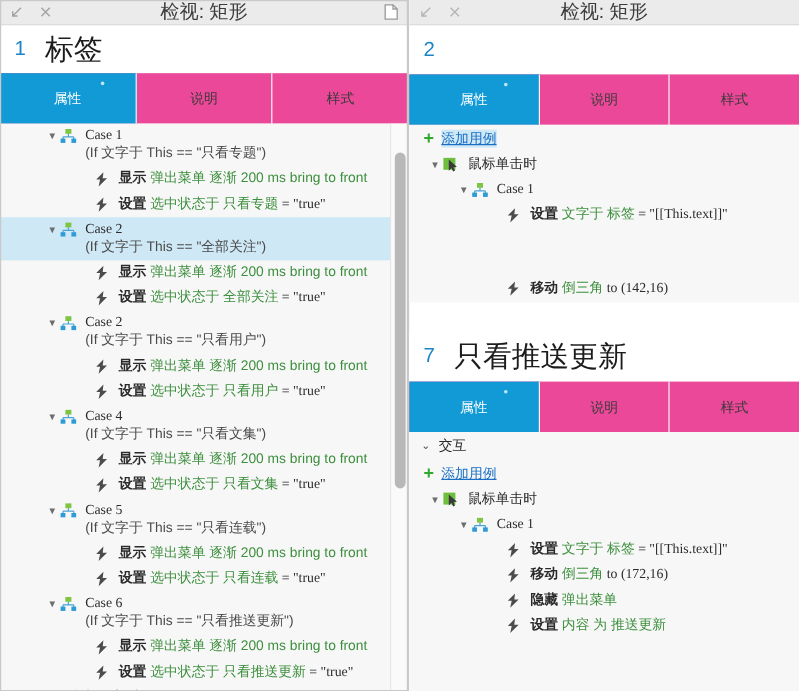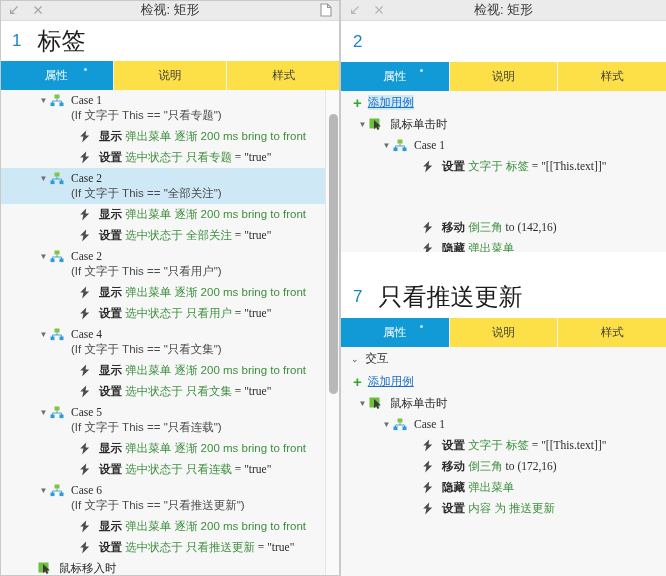--- a/index.html
+++ b/index.html
@@ -15,34 +15,34 @@
   .panel { position: absolute; background:#f7f7f7; overflow:hidden; }
 
   .titlebar {
     height: 21px; background:#ebebeb;
     display:flex; align-items:center;
     position:relative; border-bottom:1px solid #dcdcdc;
   }
   .tb-left { display:flex; align-items:center; gap:14px; padding-left:9px; }
   .tb-title {
     position:absolute; left:0; right:0; text-align:center;
-    font-size:13px; color:#3c3c3c; pointer-events:none;
+    font-size:16px; color:#3c3c3c; pointer-events:none;
   }
   .tb-right { margin-left:auto; padding-right:8px; display:flex; align-items:center; }
   .ic { display:inline-block; line-height:0; }
 
   .headerbar {
     background:#ffffff;
     display:flex; align-items:center;
     padding-left:12px; gap:16px;
   }
   .hdr-num { font-size:17px; color:#1a84c7; font-weight:400; }
   .hdr-name { font-size:24px; color:#1c1c1c; }
 
-  .tabs { display:flex; height:29px; background:#fde047; }
+  .tabs { display:flex; height:42px; background:#ec4899; }
   .tab {
     flex:1; display:flex; align-items:center; justify-content:center;
     font-size:11.5px; color:#3a3a3a; position:relative;
     border-right:1px solid #f4f4f4;
   }
   .tab:last-child { border-right:none; }
   .tab.active { background:#119ad6; color:#ffffff; }
   .tab .dot {
     position:absolute; width:3px; height:3px; border-radius:50%;
     background:#bfe6f8; top:7px; right:26px;

